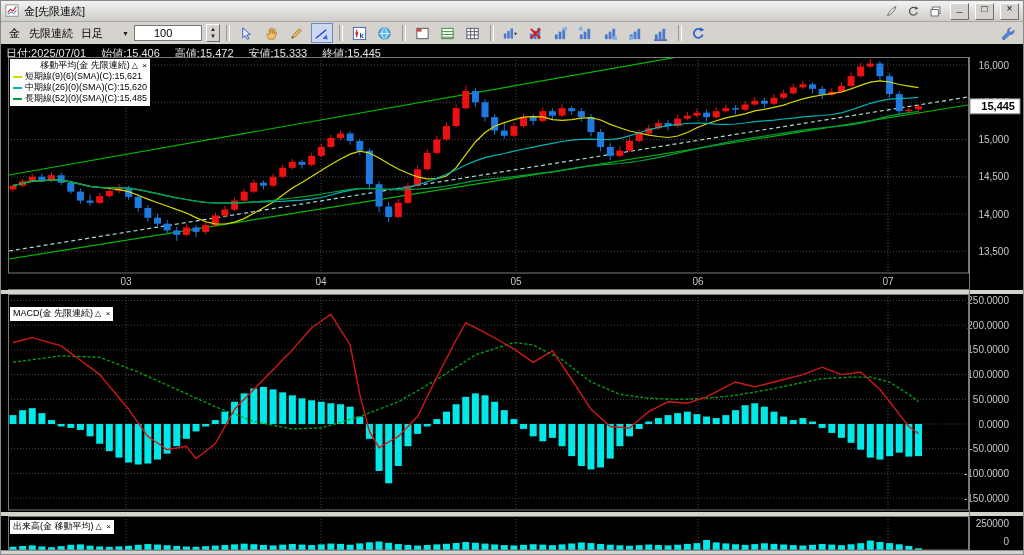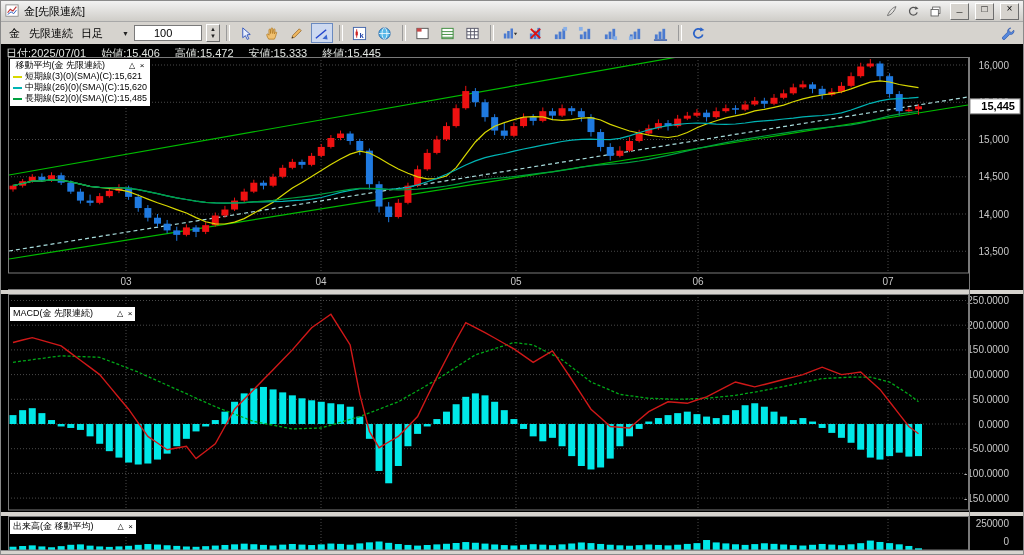--- a/index.html
+++ b/index.html
@@ -36,21 +36,21 @@
   .flex-spacer{flex:1;}
   
   .infobar{height:18px;background:#000;color:#e2e6e2;font-size:11px;display:flex;gap:15px;
     align-items:center;padding:0 5px;white-space:nowrap;}
   
   .chart-area{position:absolute;left:0;top:56px;width:1024px;height:499px;background:#000;}
   .chart-area svg{display:block;}
   
   .legend{position:absolute;left:8px;background:#ffffff;border:1px solid #000;color:#000;
     font-size:9px;line-height:11px;padding:1px 3px 2px 3px;white-space:nowrap;z-index:5;}
-  .lg-head{display:flex;justify-content:center;gap:22px;}
+  .lg-head{display:flex;justify-content:flex-end;gap:0;}
   .lg-btns span{font-size:8px;margin-left:2px;}
   .lg-row{display:flex;align-items:center;}
   .sw-line{display:inline-block;width:9px;height:0;border-top:2px solid #000;margin-right:3px;}
   .sw-box{display:inline-block;width:7px;height:7px;margin-right:3px;background:#0ff;}
 </style>
 </head>
 <body>
 
 <div class="window">
 
@@ -706,21 +706,21 @@
       <div class="lg-head">
         <span>移動平均(金 先限連続)</span>
         <span class="lg-btns">
           <span>△</span>
           <span>×</span>
         </span>
       </div>
       <div id="ma-legend-rows">
           <div class="lg-row">
             <span class="sw-line" style="border-top-color: rgb(216, 216, 0);"></span>
-            <span>短期線(3)(0)(SMA)(C):15,621</span>
+            <span>短期線(9)(6)(SMA)(C):15,621</span>
           </div>
           <div class="lg-row">
             <span class="sw-line" style="border-top-color: rgb(0, 180, 180);"></span>
             <span>中期線(26)(0)(SMA)(C):15,620</span>
           </div>
           <div class="lg-row">
             <span class="sw-line" style="border-top-color: rgb(0, 160, 64);"></span>
             <span>長期線(52)(0)(SMA)(C):15,485</span>
           </div>
         </div>

